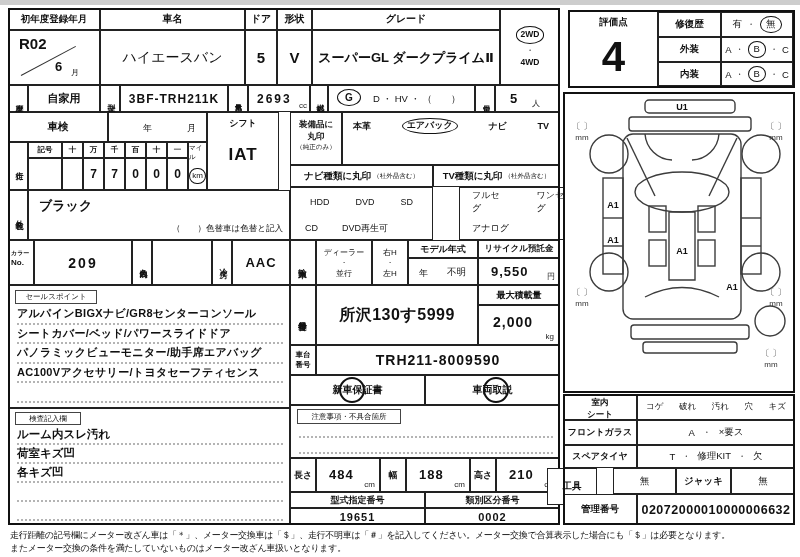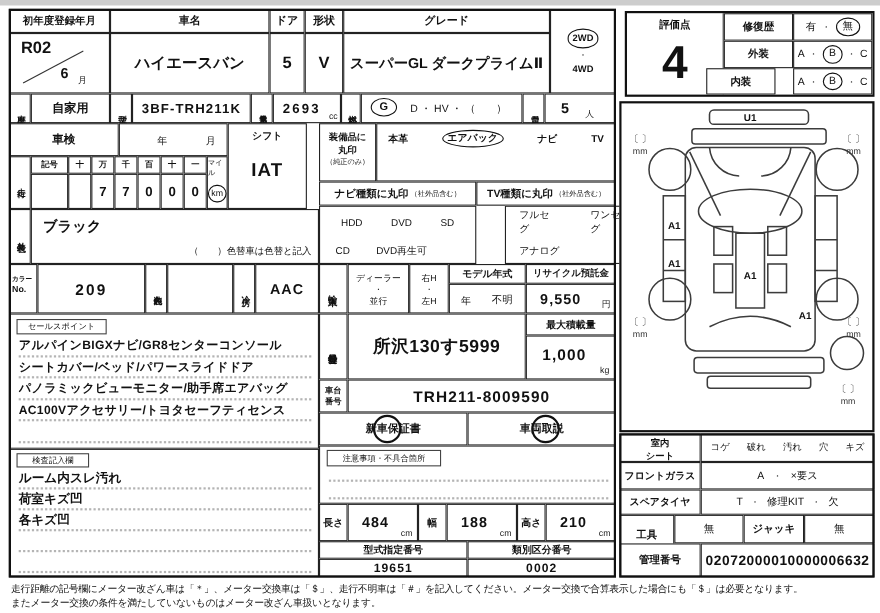--- a/index.html
+++ b/index.html
@@ -28,21 +28,21 @@
   <div class="gray-strip"></div>
 
   <div class="abs b fc lab" style="left:8px;top:8px;width:92px;height:22px;font-size:9.5px">初年度登録年月</div>
   <div class="abs b" style="left:8px;top:30px;width:92px;height:55px">
     <span class="abs" style="left:10px;top:4px;font-size:15px;font-weight:bold">R02</span>
     <div class="abs" style="left:12px;top:44px;width:62px;border-top:1.4px solid #333;transform:rotate(-28deg);transform-origin:left center"></div>
     <span class="abs" style="left:46px;top:28px;font-size:13px;font-weight:bold">6</span>
     <span class="abs" style="left:62px;top:36px;font-size:8px">月</span>
   </div>
   <div class="abs b fc lab" style="left:100px;top:8px;width:145px;height:22px;font-size:10px">車名</div>
-  <div class="abs b fc" style="left:100px;top:30px;width:145px;height:55px;font-size:14px;font-weight:bold">ハイエースバン</div>
+  <div class="abs b fc" style="left:100px;top:30px;width:145px;height:55px;font-size:14px;font-weight:normal">ハイエースバン</div>
   <div class="abs b fc lab" style="left:245px;top:8px;width:32px;height:22px;font-size:10px">ドア</div>
   <div class="abs b fc" style="left:245px;top:30px;width:32px;height:55px;font-size:15px;font-weight:bold">5</div>
   <div class="abs b fc lab" style="left:277px;top:8px;width:35px;height:22px;font-size:10px">形状</div>
   <div class="abs b fc" style="left:277px;top:30px;width:35px;height:55px;font-size:15px;font-weight:bold">V</div>
   <div class="abs b fc lab" style="left:312px;top:8px;width:188px;height:22px;font-size:10px">グレード</div>
   <div class="abs b fc" style="left:312px;top:30px;width:188px;height:55px;font-size:13px;font-weight:bold;white-space:nowrap">スーパーGL ダークプライムⅡ</div>
   <div class="abs b" style="left:500px;top:8px;width:60px;height:77px">
     <div style="display:flex;flex-direction:column;align-items:center;justify-content:center;height:100%;gap:1px">
       <span class="circ" style="font-size:8.5px;font-weight:bold;padding:3px 4px">2WD</span>
       <span style="font-size:8px">・</span>
@@ -186,21 +186,21 @@
   <div class="abs b fc lab" style="left:478px;top:240px;width:82px;height:18px;font-size:8.5px">リサイクル預託金</div>
   <div class="abs b" style="left:478px;top:258px;width:82px;height:27px">
     <span class="abs" style="left:12px;top:5px;font-size:13px;font-weight:bold;letter-spacing:1px">9,550</span>
     <span class="abs small" style="right:4px;bottom:2px">円</span>
   </div>
 
   <div class="abs b vcell" style="left:290px;top:285px;width:26px;height:60px;font-size:8.5px;letter-spacing:0">登録番号</div>
   <div class="abs b fc" style="left:316px;top:285px;width:162px;height:60px;font-size:16px;font-weight:bold;letter-spacing:.5px">所沢130す5999</div>
   <div class="abs b fc lab" style="left:478px;top:285px;width:82px;height:20px;font-size:9px">最大積載量</div>
   <div class="abs b" style="left:478px;top:305px;width:82px;height:40px">
-    <span class="abs" style="left:14px;top:8px;font-size:14px;font-weight:bold;letter-spacing:1px">1,000</span>
+    <span class="abs" style="left:14px;top:8px;font-size:14px;font-weight:bold;letter-spacing:1px">2,000</span>
     <span class="abs small" style="right:5px;bottom:3px">kg</span>
   </div>
   <div class="abs b" style="left:290px;top:345px;width:26px;height:30px">
     <div style="text-align:center;padding-top:4px">
       <div style="font-size:7.5px;font-weight:bold">車台</div>
       <div style="font-size:7.5px;font-weight:bold">番号</div>
     </div>
   </div>
   <div class="abs b fc" style="left:316px;top:345px;width:244px;height:30px;font-size:14px;font-weight:bold;letter-spacing:1px">TRH211-8009590</div>
   <div class="abs b fc" style="left:290px;top:375px;width:135px;height:30px">
@@ -274,21 +274,21 @@
       <span class="circ" style="font-size:9.5px;padding:2px 5px">無</span>
     </div>
     <div class="abs b fc lab" style="left:88px;top:25px;width:63px;height:25px;font-size:9.5px">外装</div>
     <div class="abs b fc" style="left:151px;top:25px;width:72px;height:25px;gap:4px">
       <span style="font-size:9.5px">A</span>
       <span style="font-size:8px">・</span>
       <span class="circ" style="font-size:9.5px;padding:2px 5px">B</span>
       <span style="font-size:8px">・</span>
       <span style="font-size:9.5px">C</span>
     </div>
-    <div class="abs b fc lab" style="left:72px;top:50px;width:63px;height:24px;font-size:9.5px">内装</div>
+    <div class="abs b fc lab" style="left:88px;top:50px;width:63px;height:24px;font-size:9.5px">内装</div>
     <div class="abs b fc" style="left:151px;top:50px;width:72px;height:24px;gap:4px">
       <span style="font-size:9.5px">A</span>
       <span style="font-size:8px">・</span>
       <span class="circ" style="font-size:9.5px;padding:2px 5px">B</span>
       <span style="font-size:8px">・</span>
       <span style="font-size:9.5px">C</span>
     </div>
   </div>
 
   <div class="abs b2" style="left:563px;top:92px;width:232px;height:301px">
@@ -366,21 +366,21 @@
     <span style="font-size:9.5px">×要ス</span>
   </div>
   <div class="abs b fc lab" style="left:563px;top:445px;width:74px;height:23px;font-size:9px">スペアタイヤ</div>
   <div class="abs b fc" style="left:637px;top:445px;width:158px;height:23px;gap:7px">
     <span style="font-size:9.5px">T</span>
     <span style="font-size:8px">・</span>
     <span style="font-size:9.5px">修理KIT</span>
     <span style="font-size:8px">・</span>
     <span style="font-size:9.5px">欠</span>
   </div>
-  <div class="abs b fc lab" style="left:563px;top:468px;width:50px;height:37px;font-size:9.5px">工具</div>
+  <div class="abs b fc lab" style="left:547px;top:468px;width:50px;height:37px;font-size:9.5px">工具</div>
   <div class="abs b fc" style="left:613px;top:468px;width:63px;height:26px;font-size:9.5px">無</div>
   <div class="abs b fc lab" style="left:676px;top:468px;width:55px;height:26px;font-size:9.5px">ジャッキ</div>
   <div class="abs b fc" style="left:731px;top:468px;width:64px;height:26px;font-size:9.5px">無</div>
   <div class="abs b fc lab" style="left:563px;top:494px;width:74px;height:31px;font-size:9.5px">管理番号</div>
   <div class="abs b fc" style="left:637px;top:494px;width:158px;height:31px;font-size:12.5px;font-weight:bold;letter-spacing:.5px">02072000010000006632</div>
   <div class="abs" style="left:563px;top:394px;width:232px;height:131px;border:2px solid #111;pointer-events:none"></div>
 
   <div class="abs" style="left:10px;top:529px;width:786px;font-size:9px;letter-spacing:-.3px;white-space:nowrap">走行距離の記号欄にメーター改ざん車は「＊」、メーター交換車は「＄」、走行不明車は「＃」を記入してください。メーター交換で合算表示した場合にも「＄」は必要となります。</div>
   <div class="abs" style="left:10px;top:542px;width:786px;font-size:9px;letter-spacing:-.3px;white-space:nowrap">またメーター交換の条件を満たしていないものはメーター改ざん車扱いとなります。</div>
 </div>

